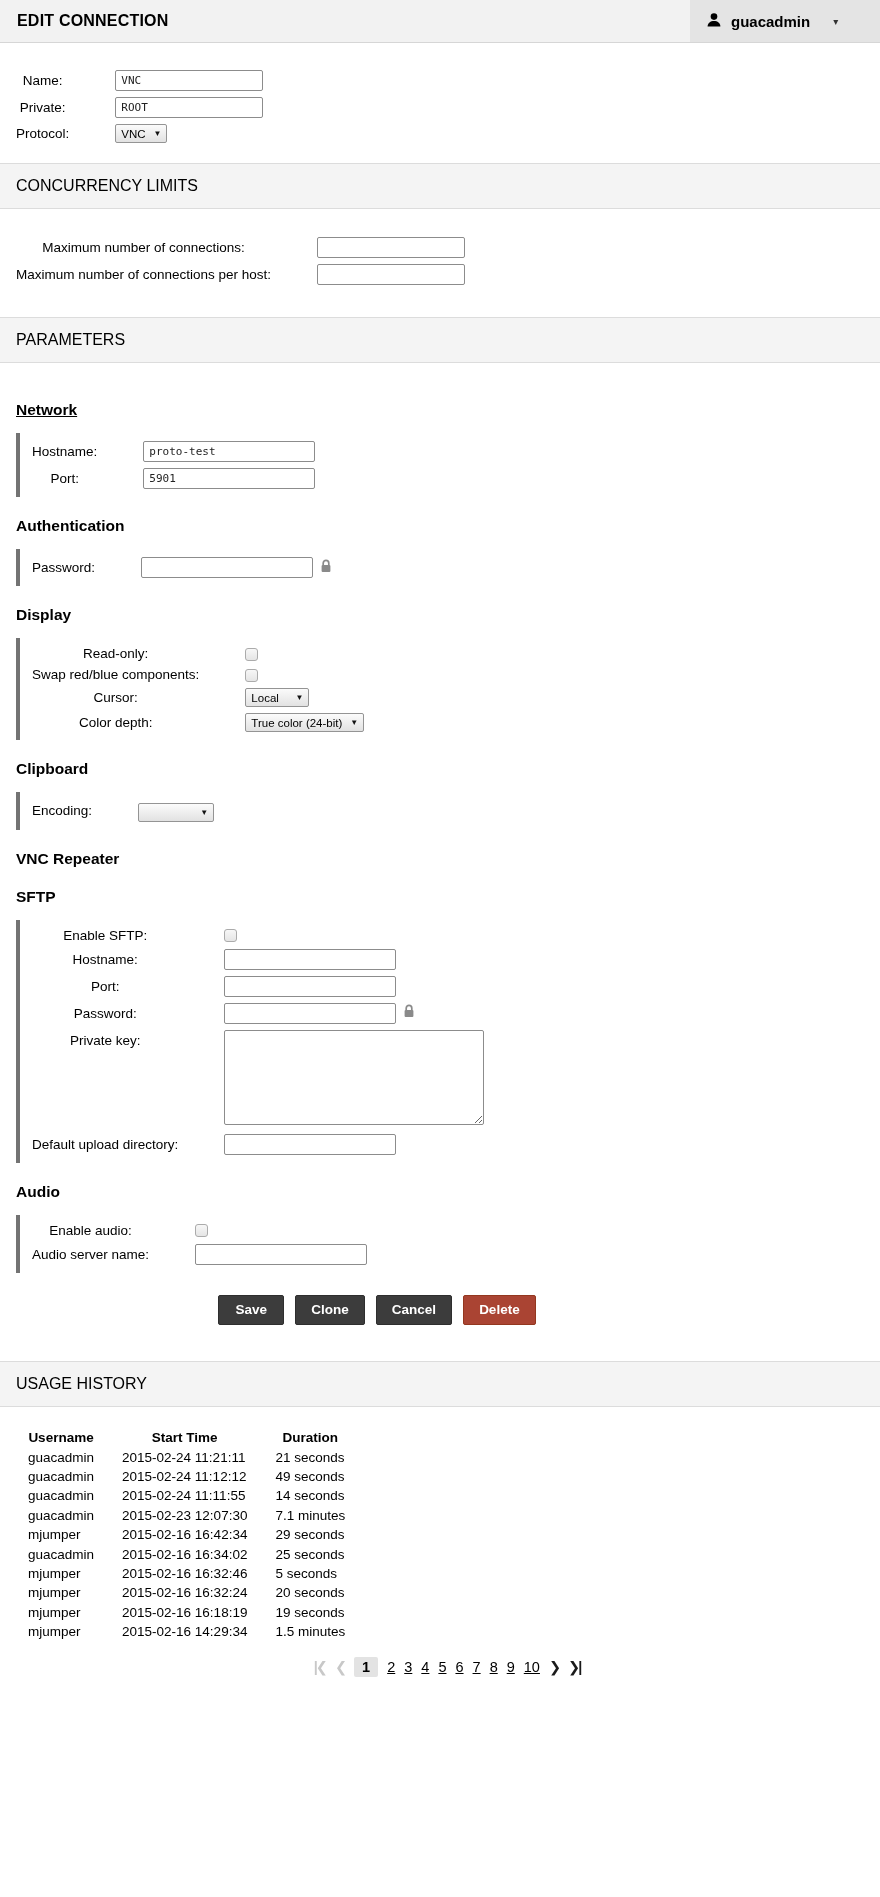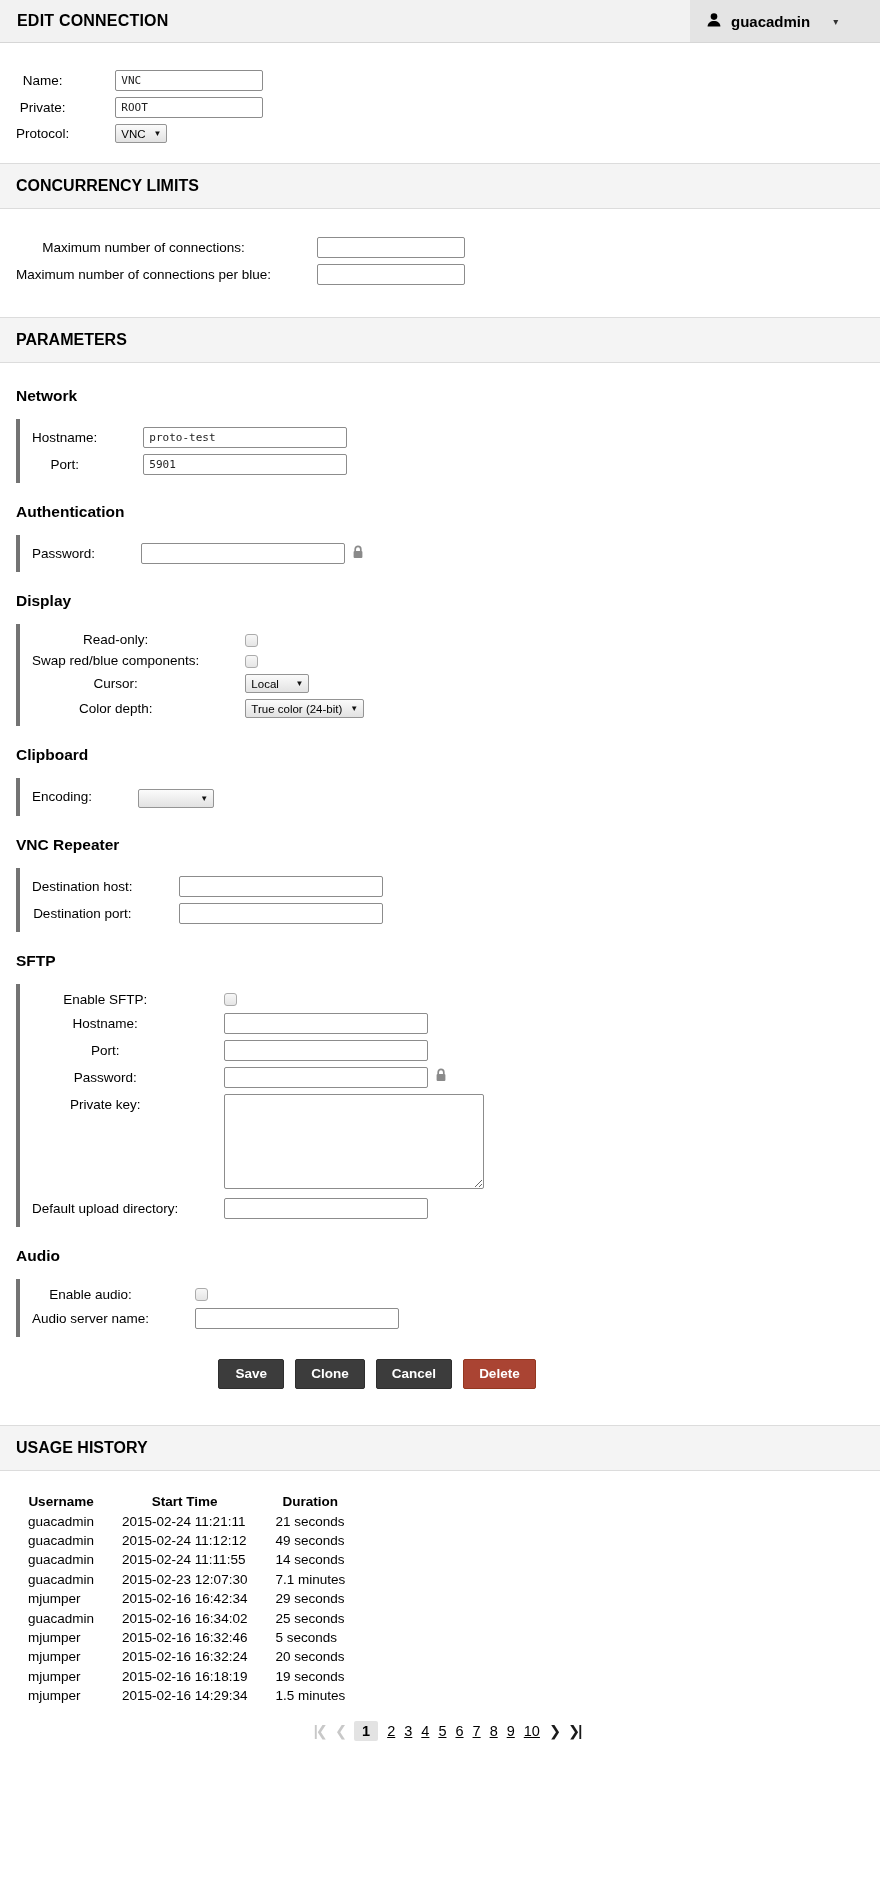--- a/index.html
+++ b/index.html
@@ -22,30 +22,30 @@
   .app-title{font-size:16px;font-weight:bold;letter-spacing:.2px;align-self:center;padding-left:17px;}
   .user-menu{
     background:#e4e4e4;display:flex;align-items:center;gap:9px;
     padding:0 16px;min-width:190px;cursor:pointer;
   }
   .user-menu .uname{font-size:15px;font-weight:bold;}
   .user-menu .caret{font-size:10px;color:#333;margin-left:14px;}
   
   .band{
     background:var(--band-bg);border-top:1px solid var(--band-border);border-bottom:1px solid var(--band-border);
-    font-size:16px;font-weight:bold;padding:13px 16px;margin-top:0;
+    font-size:16px;font-weight:normal;padding:13px 16px;margin-top:0;
   }
   
   .attrs{padding:21px 0 14px 16px;}
   table.fields{border-collapse:separate;border-spacing:0 6px;}
   table.fields th{font-weight:normal;text-align:center;padding:0 14px 0 0;white-space:nowrap;vertical-align:middle;}
   table.fields td{vertical-align:middle;padding-left:32px;}
   table.fields th.top{vertical-align:top;padding-top:3px;margin-top:12px;}
   input.tin{
-    height:21px;width:204px;border:1px solid #8c8c8c;border-radius:2px;background:#fff;
+    height:21px;width:172px;border:1px solid #8c8c8c;border-radius:2px;background:#fff;
     font-family:"DejaVu Sans Mono",monospace;font-size:11px;padding:0 5px;color:#222;
   }
   input.tin.short{width:148px;}
   textarea.tarea{
     width:260px;height:95px;border:1px solid #8c8c8c;border-radius:2px;resize:both;
     font-family:"DejaVu Sans Mono",monospace;font-size:11px;padding:2px 5px;
   }
   .selectbox{
     display:inline-flex;align-items:center;justify-content:space-between;gap:8px;
     height:19px;border:1px solid #949494;border-radius:2px;padding:0 5px;
@@ -53,21 +53,21 @@
   }
   .selectbox .scaret{font-size:8px;color:#111;}
   .checkbox{
     display:inline-block;width:13px;height:13px;border:1px solid #ababab;border-radius:3px;
     background:linear-gradient(#f7f7f7,#e5e5e5);vertical-align:middle;
   }
   .lock{margin-left:7px;vertical-align:middle;}
   .section-body{padding:22px 16px 26px 16px;}
   .params-body{padding:14px 16px 10px 16px;}
   .params-body h3{font-size:15.5px;font-weight:bold;margin:20px 0 14px 0;}
-  .params-body h3:first-child{margin-top:10px;}
+  .params-body h3:first-child{margin-top:24px;text-decoration:underline;}
   .fieldgroup{border-left:4px solid #737373;padding:2px 0 2px 12px;margin-left:0;}
   
   .btnrow{width:722px;display:flex;justify-content:center;gap:11px;margin:22px 0 26px 0;}
   .btn{
     background:var(--button-dark);color:#fff;font-family:inherit;font-size:13.5px;font-weight:bold;
     border:1px solid #2e2e2e;border-radius:2px;min-width:66px;height:30px;padding:0 15px;cursor:pointer;
   }
   .btn.danger{background:var(--button-danger);border-color:#93371f;}
   
   .history{padding:20px 0 0 14px;}
@@ -124,21 +124,21 @@
 
 <h2 class="band">CONCURRENCY LIMITS</h2>
 <section class="section-body">
   <table class="fields">
     <tbody>
         <tr>
       <th>Maximum number of connections:</th>
       <td><input class="tin short" value="" style=""></td>
     </tr>
     <tr>
-      <th>Maximum number of connections per blue:</th>
+      <th>Maximum number of connections per host:</th>
       <td><input class="tin short" value="" style=""></td>
     </tr>
   </tbody>
     </table>
 </section>
 
 <h2 class="band">PARAMETERS</h2>
 <section class="params-body">
 
   <h3>Network</h3>
@@ -219,34 +219,20 @@
             <span></span>
             <span class="scaret">▼</span>
           </span>
         </td>
       </tr>
     </tbody>
       </table>
   </div>
 
   <h3>VNC Repeater</h3>
-  <div class="fieldgroup">
-    <table class="fields">
-      <tbody>
-          <tr>
-        <th>Destination host:</th>
-        <td><input class="tin" value="" style=""></td>
-      </tr>
-      <tr>
-        <th>Destination port:</th>
-        <td><input class="tin" value="" style=""></td>
-      </tr>
-    </tbody>
-      </table>
-  </div>
 
   <h3>SFTP</h3>
   <div class="fieldgroup">
     <table class="fields">
       <tbody>
           <tr>
         <th>Enable SFTP:</th>
         <td><span class="checkbox"></span></td>
       </tr>
       <tr>

